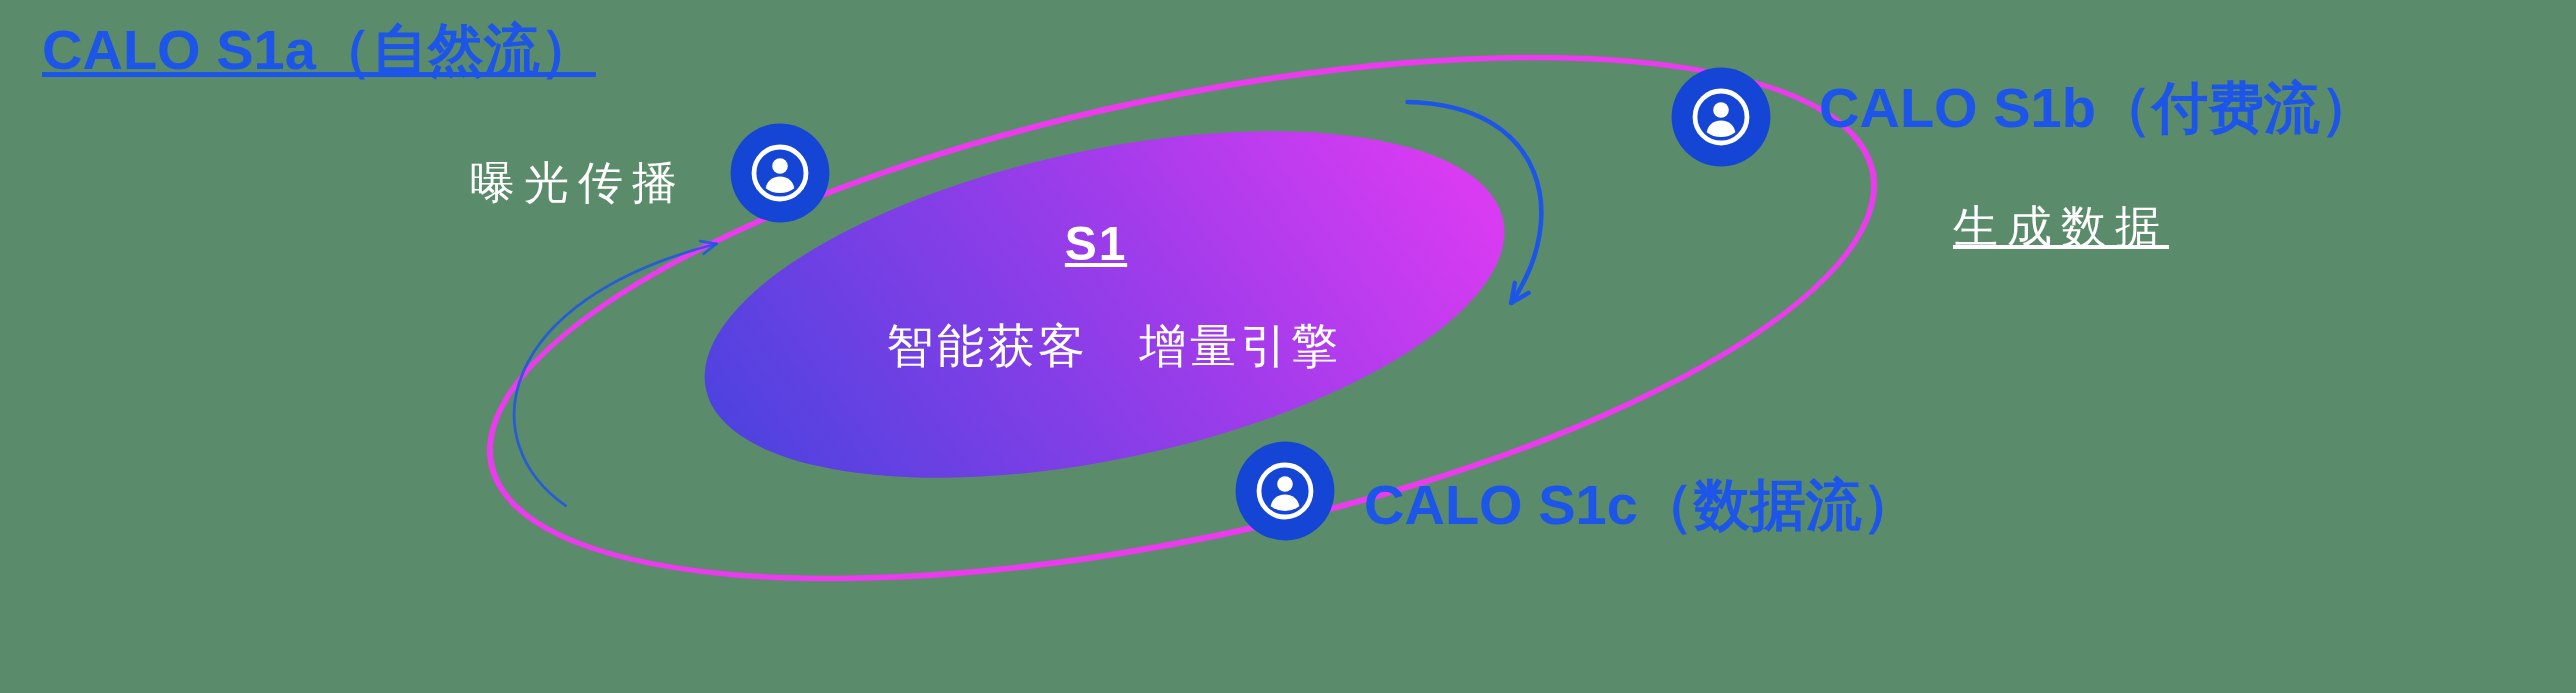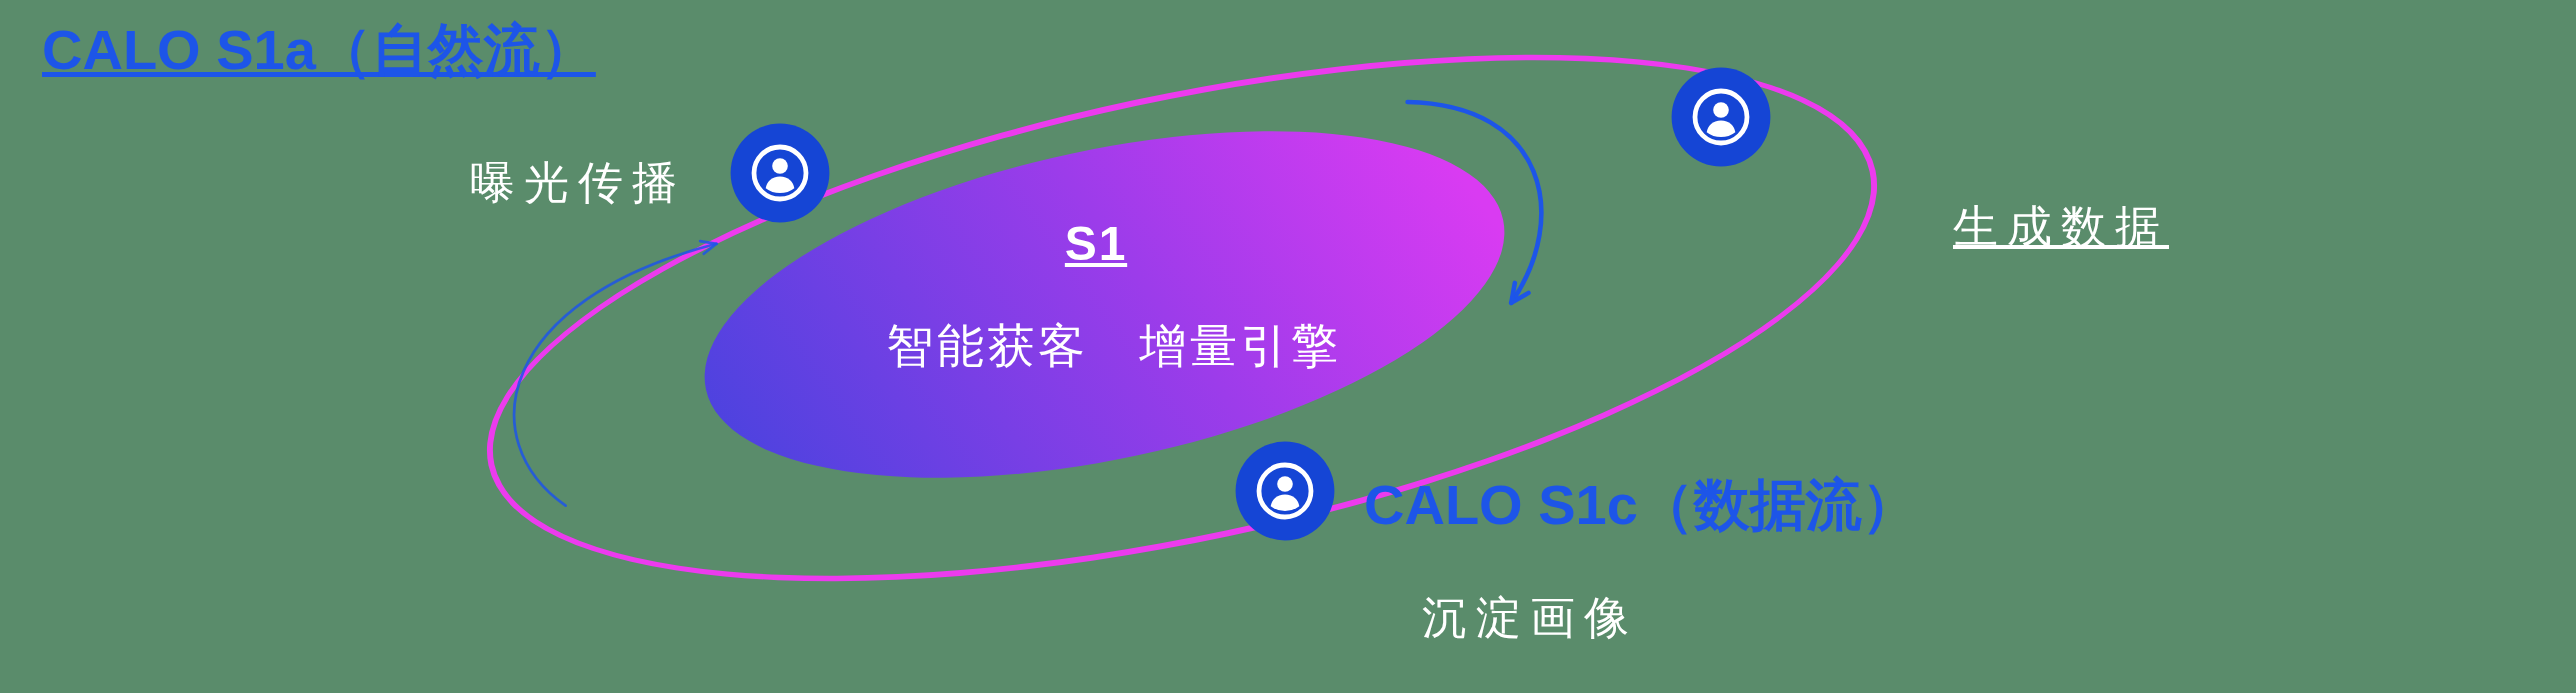--- a/index.html
+++ b/index.html
@@ -156,19 +156,19 @@
       <circle cx="60" cy="60" r="57" fill="var(--node-blue)"></circle>
       <circle cx="60" cy="60" r="30" fill="none" stroke="#ffffff" stroke-width="5.5"></circle>
       <circle cx="60" cy="52" r="9" fill="#ffffff"></circle>
       <path d="M60 64 c -9.5 0 -15.5 6.5 -16.5 13.5 a 27 27 0 0 0 33 0 c -1 -7 -7 -13.5 -16.5 -13.5 z" fill="#ffffff"></path>
     </svg>
   </div>
 
   <div class="title t-s1a">CALO S1a（自然流）</div>
   <div class="subtitle s-s1a">曝光传播</div>
 
+  <div class="title t-s1b">CALO S1b（付费流）</div>
   <div class="subtitle s-s1b">生成数据</div>
 
   <div class="title t-s1c">CALO S1c（数据流）</div>
-  <div class="subtitle s-s1c">沉淀画像</div>
 
 </div>
 
 
 </body></html>

